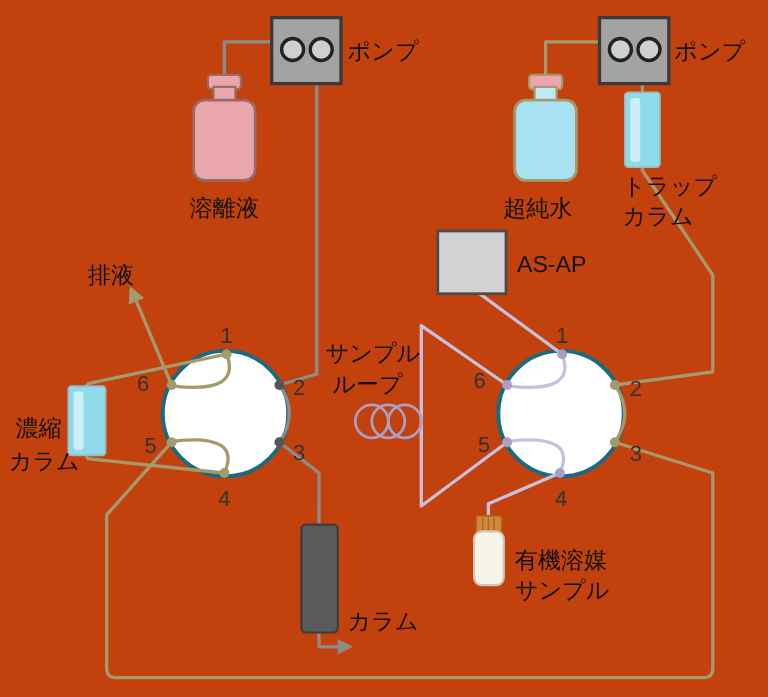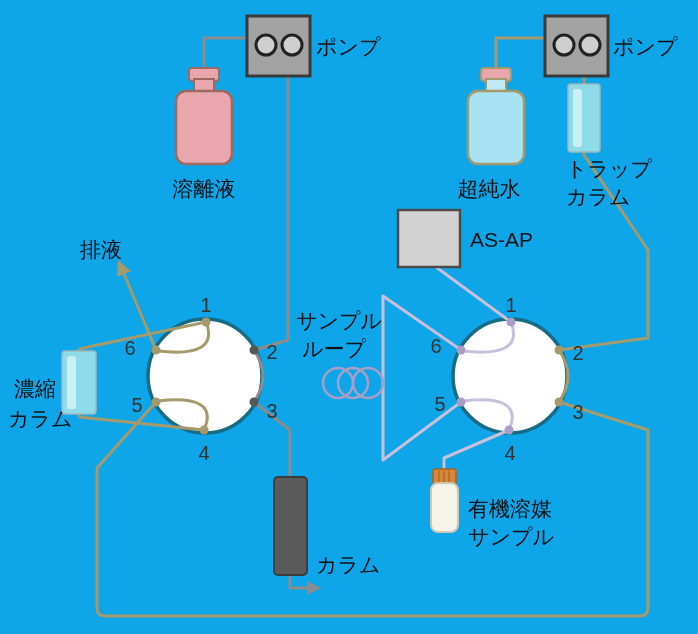--- a/index.html
+++ b/index.html
@@ -1,16 +1,16 @@
 <!DOCTYPE html>
 <html><head>
 <meta charset="utf-8">
 <style>
   html,body{margin:0;padding:0;background:#ffffff;}
-  .stage{position:relative;width:698px;height:634px;background:#0ea5e9;overflow:hidden;}
+  .stage{position:relative;width:698px;height:634px;background:#c2410c;overflow:hidden;}
   svg text{font-family:"Liberation Sans","DejaVu Sans",sans-serif;}
   .lbl{font-size:21px;fill:#111111;}
   .num{font-size:20px;fill:#333333;}
   path,circle,rect{vector-effect:none;}
 </style>
 </head>
 <body>
 
 <div class="stage">
 <svg width="698" height="634" viewBox="0 0 698 634">

